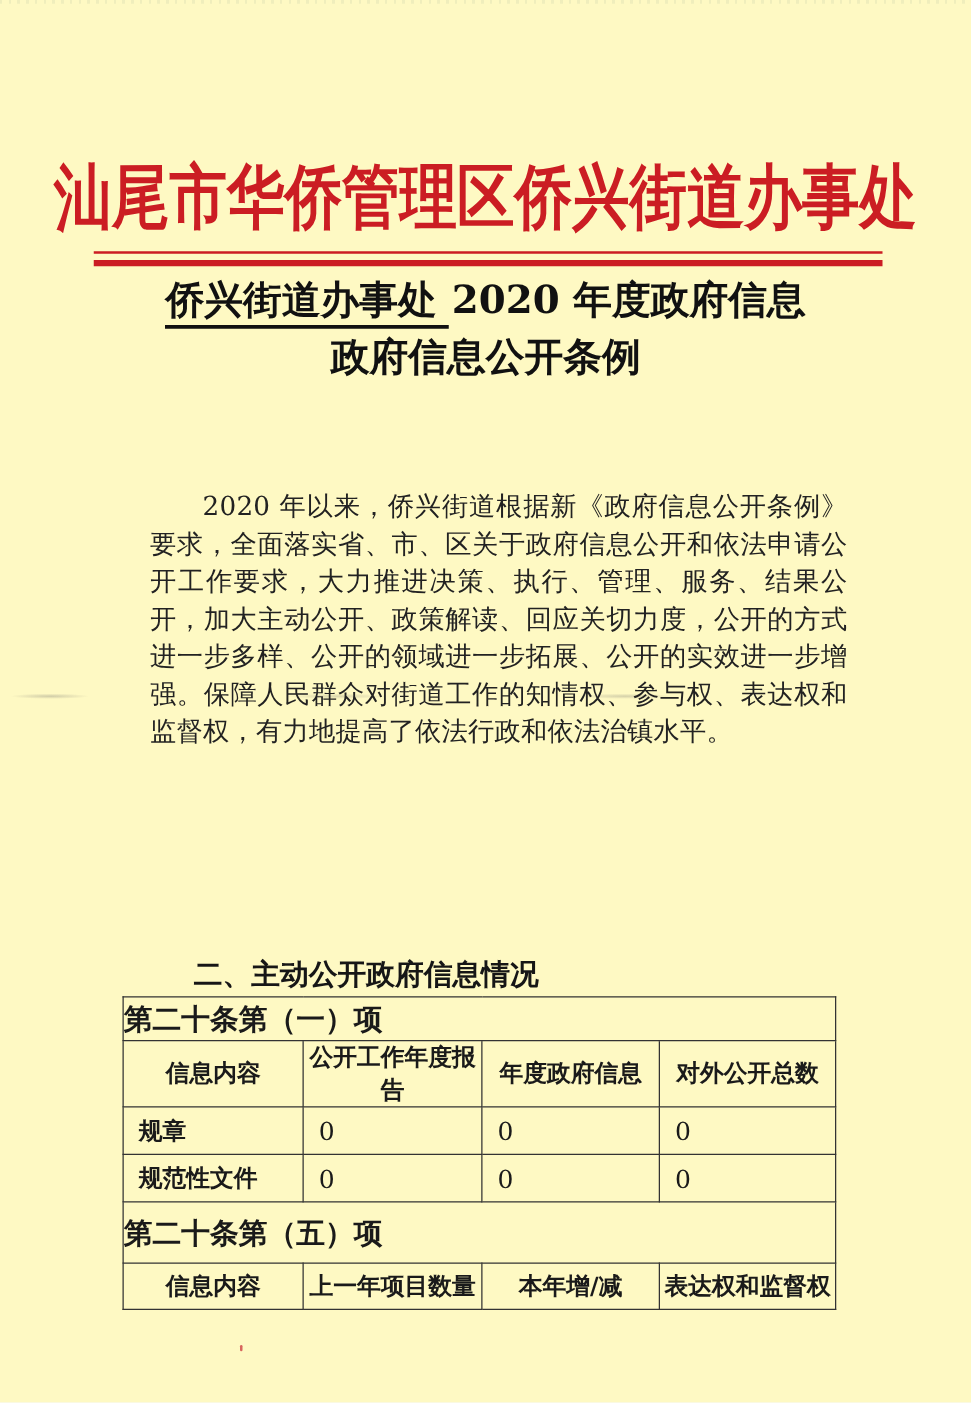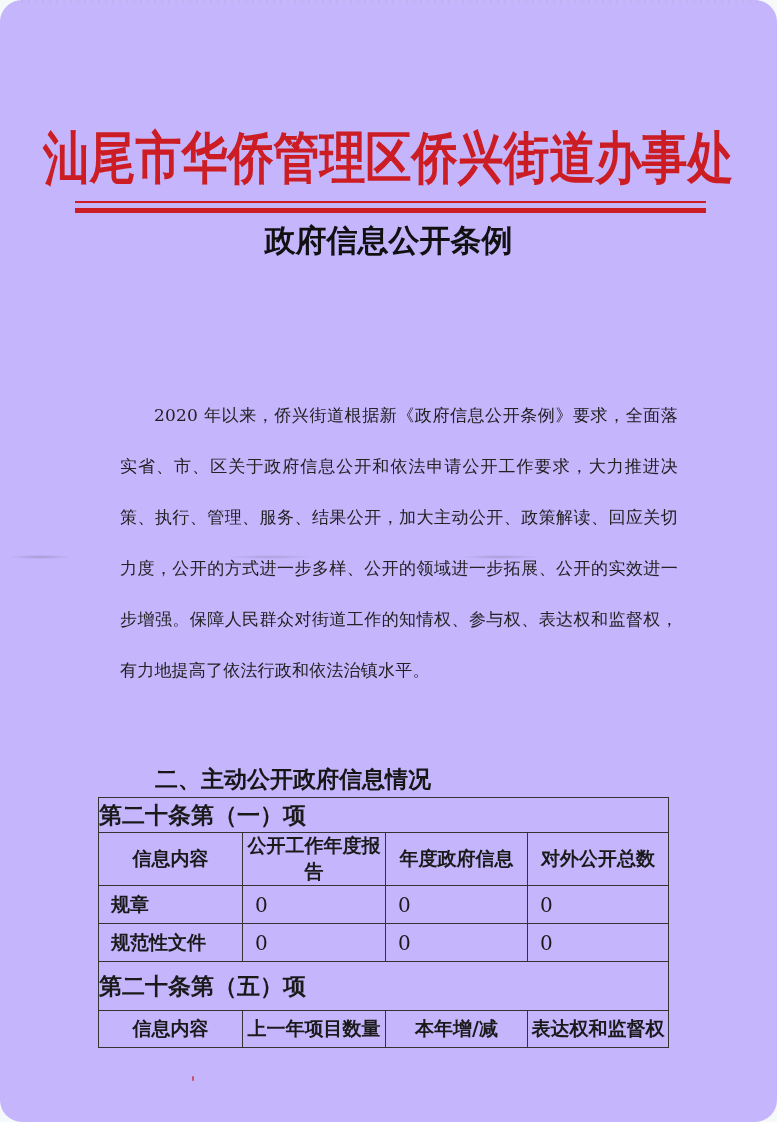--- a/index.html
+++ b/index.html
@@ -5,25 +5,24 @@
   html, body {
     margin: 0;
     padding: 0;
     background: #f6f9fa;
   }
   .page {
     position: relative;
     width: 777px;
     height: 1122px;
     margin: 0 auto;
-    background: #c4b5fd;
+    background: #fef9c3;
     overflow: hidden;
     font-family: "DejaVu Serif", serif;
     color: #1c1c1c;
-    border-radius: 22px;
   }
   
   .scan-edge-top {
     position: absolute; left: 0; top: 0; width: 100%; height: 3px;
     background: repeating-linear-gradient(90deg,
       rgba(140,160,140,.25) 0 2px, rgba(255,255,255,0) 2px 7px);
     opacity: .5;
   }
   .scan-smudge {
     position: absolute; left: 0; top: 553px; width: 620px; height: 8px;
@@ -86,22 +85,22 @@
     color: #161616;
     white-space: nowrap;
   }
   .heading-1 { top: 357px; }
   .heading-2 { top: 764px; }
 
   .body-paragraph {
     position: absolute;
     left: 120px; top: 390px;
     width: 558px;
-    font-size: 17px;
-    line-height: 51px;
+    font-size: 21px;
+    line-height: 30px;
     text-align: justify;
     text-indent: 2em;
     color: #222;
     letter-spacing: 0.2px;
   }
 
   table.report-table {
     position: absolute;
     left: 98px; top: 797px;
     width: 570px;
@@ -143,20 +142,23 @@
   <div class="scan-edge-top"></div>
   <div class="scan-smudge"></div>
   <div class="scan-dot-red"></div>
 
   <div class="letterhead">汕尾市华侨管理区侨兴街道办事处</div>
 
   <div class="red-rule-thin"></div>
   <div class="red-rule-thick"></div>
 
   <div class="doc-title">
+    <div>
+      <span class="underlined">侨兴街道办事处</span><span class="rest">2020 年度政府信息</span>
+    </div>
     <div>政府信息公开条例</div>
   </div>
 
 
   <div class="body-paragraph">2020 年以来，侨兴街道根据新《政府信息公开条例》要求，全面落实省、市、区关于政府信息公开和依法申请公开工作要求，大力推进决策、执行、管理、服务、结果公开，加大主动公开、政策解读、回应关切力度，公开的方式进一步多样、公开的领域进一步拓展、公开的实效进一步增强。保障人民群众对街道工作的知情权、参与权、表达权和监督权，有力地提高了依法行政和依法治镇水平。</div>
 
   <div class="section-heading heading-2">二、主动公开政府信息情况</div>
 
   <table class="report-table">
     <colgroup>

